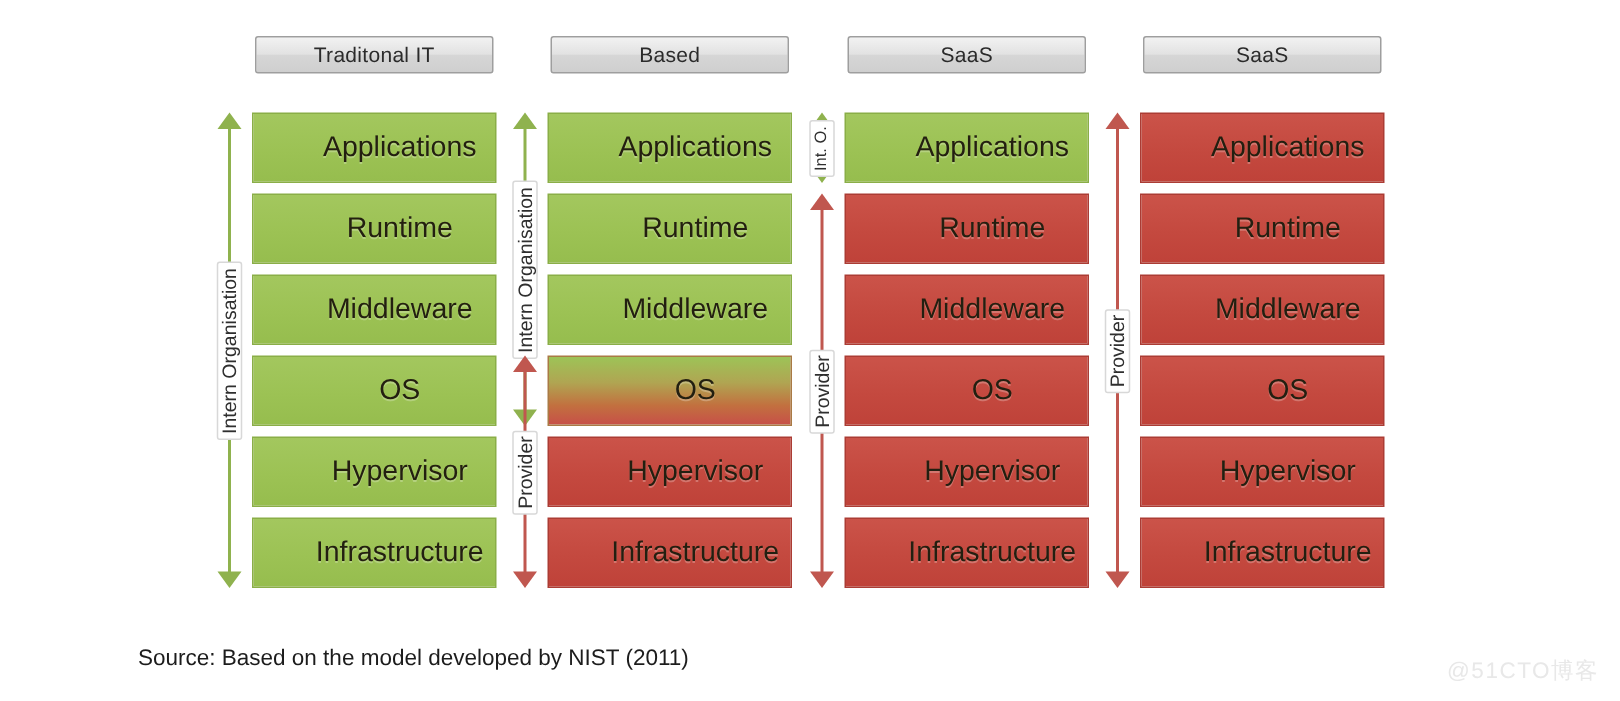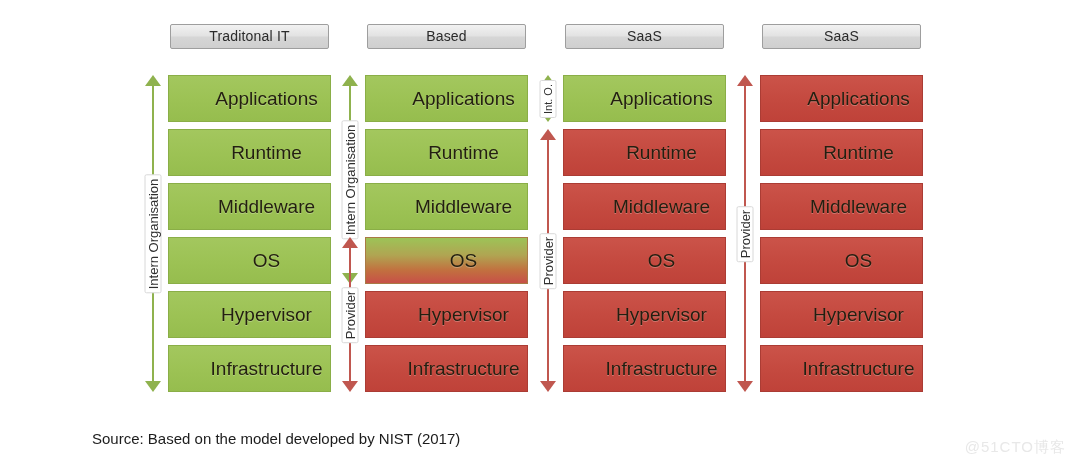--- a/index.html
+++ b/index.html
@@ -235,14 +235,14 @@
       </div>
       <div class="arrow red" style="left: 4px; top: 51px; height: 317px;">
         <div class="shaft"></div>
         <div class="head up"></div>
         <div class="head down"></div>
         <div class="arrow-label">Provider</div>
       </div>
     </div>
   </div>
 
-<div id="source-caption">Source: Based on the model developed by NIST (2017)</div>
+<div id="source-caption">Source: Based on the model developed by NIST (2011)</div>
 <div id="watermark">@51CTO博客</div>
 
 </body></html>

